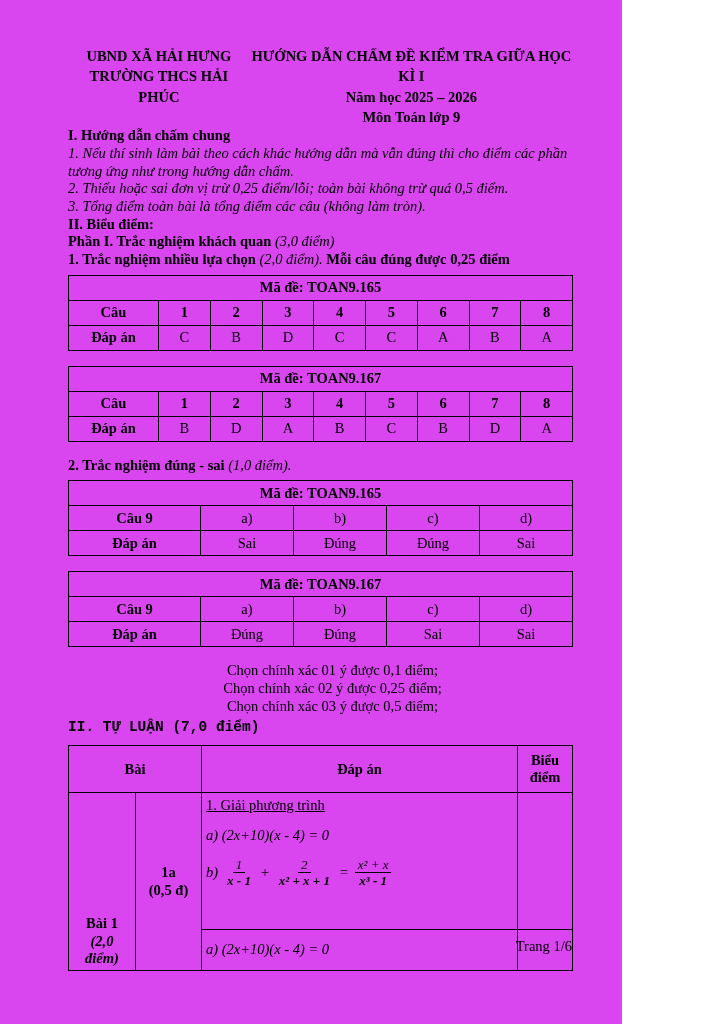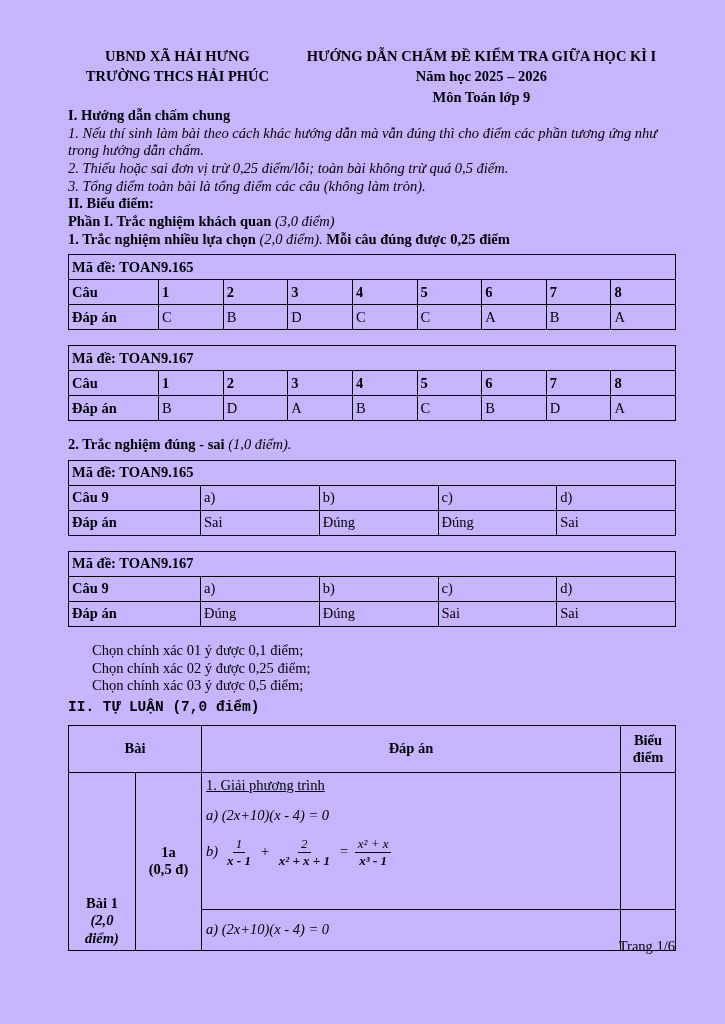--- a/index.html
+++ b/index.html
@@ -1,27 +1,27 @@
 <!DOCTYPE html>
 <html><head>
 <meta charset="utf-8">
 <style>
 html,body{margin:0;padding:0;background:#fff;}
-.page{width:725px;height:1024px;background:#c4b5fd;color:#000;font-family:"Liberation Serif",serif;font-size:14.5px;line-height:1.22;padding:46px 49px 16px 68px;box-sizing:border-box;position:relative;overflow:hidden;}
+.page{width:622px;height:1024px;background:#d946ef;color:#000;font-family:"Liberation Serif",serif;font-size:14.5px;line-height:1.22;padding:46px 49px 16px 68px;box-sizing:border-box;position:relative;overflow:hidden;}
 .b{font-weight:bold;}
 .i{font-style:italic;}
 .bi{font-weight:bold;font-style:italic;}
 .doc-header{display:flex;text-align:center;line-height:1.4;}
 .hdr-left{width:36%;}
 .hdr-right{width:64%;}
 .sec-guide{}
 table.tbl{width:100%;border-collapse:collapse;table-layout:fixed;margin:6px 0 15px 0;}
-table.tbl td{border:1px solid #000;text-align:left;vertical-align:middle;padding:1px 3px;height:22px;overflow:hidden;}
+table.tbl td{border:1px solid #000;text-align:center;vertical-align:middle;padding:1px 3px;height:22px;overflow:hidden;}
 .tf-heading{margin-top:0;}
-.rules{margin-left:24px;margin-top:10px;}
+.rules{margin-left:24px;margin-top:10px;text-align:center;}
 .essay-heading{margin-top:4px;font-family:Liberation Mono, monospace;}
 table.essay{width:100%;border-collapse:collapse;table-layout:fixed;margin-top:8px;}
 table.essay td{border:1px solid #000;padding:2px 4px;}
 table.essay tr.hdr td{height:42px;text-align:center;vertical-align:middle;font-weight:bold;line-height:1.15;}
 .prob-cell{text-align:center;vertical-align:bottom;padding-bottom:8px;}
 .part-cell{text-align:center;vertical-align:middle;}
 .ans-a{height:132px;vertical-align:top;padding:8px 14px;}
 .ans-b{height:36px;vertical-align:middle;padding:4px 14px;}
 .intro{margin-top:2px;text-decoration:underline;}
 .eq-line{font-style:italic;margin-top:12px;}

